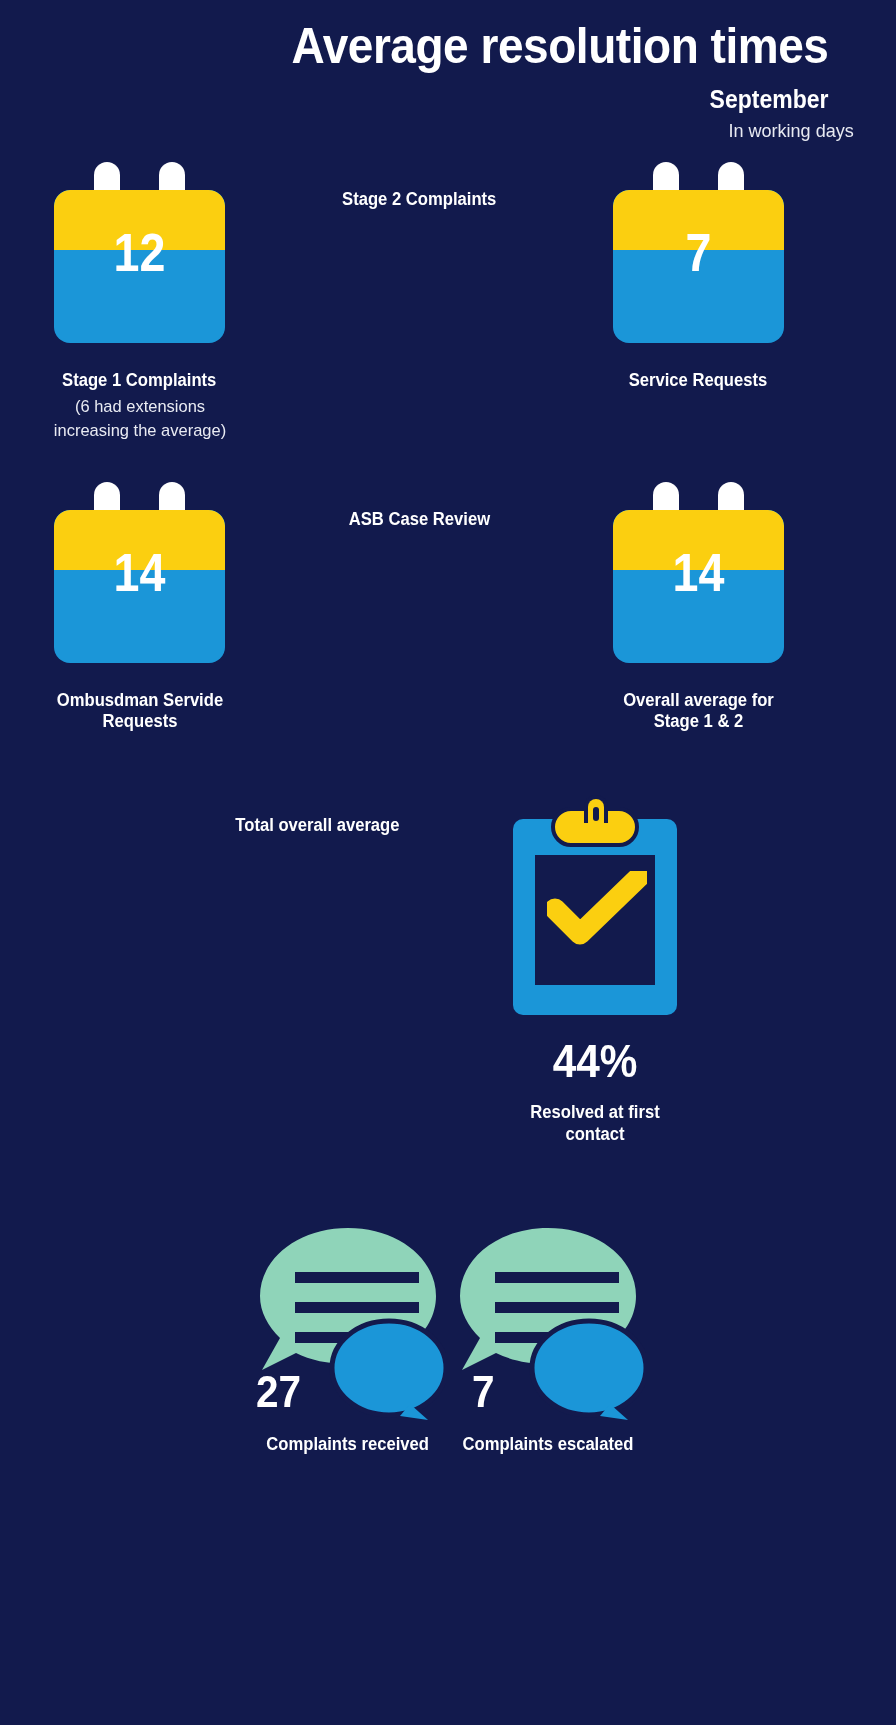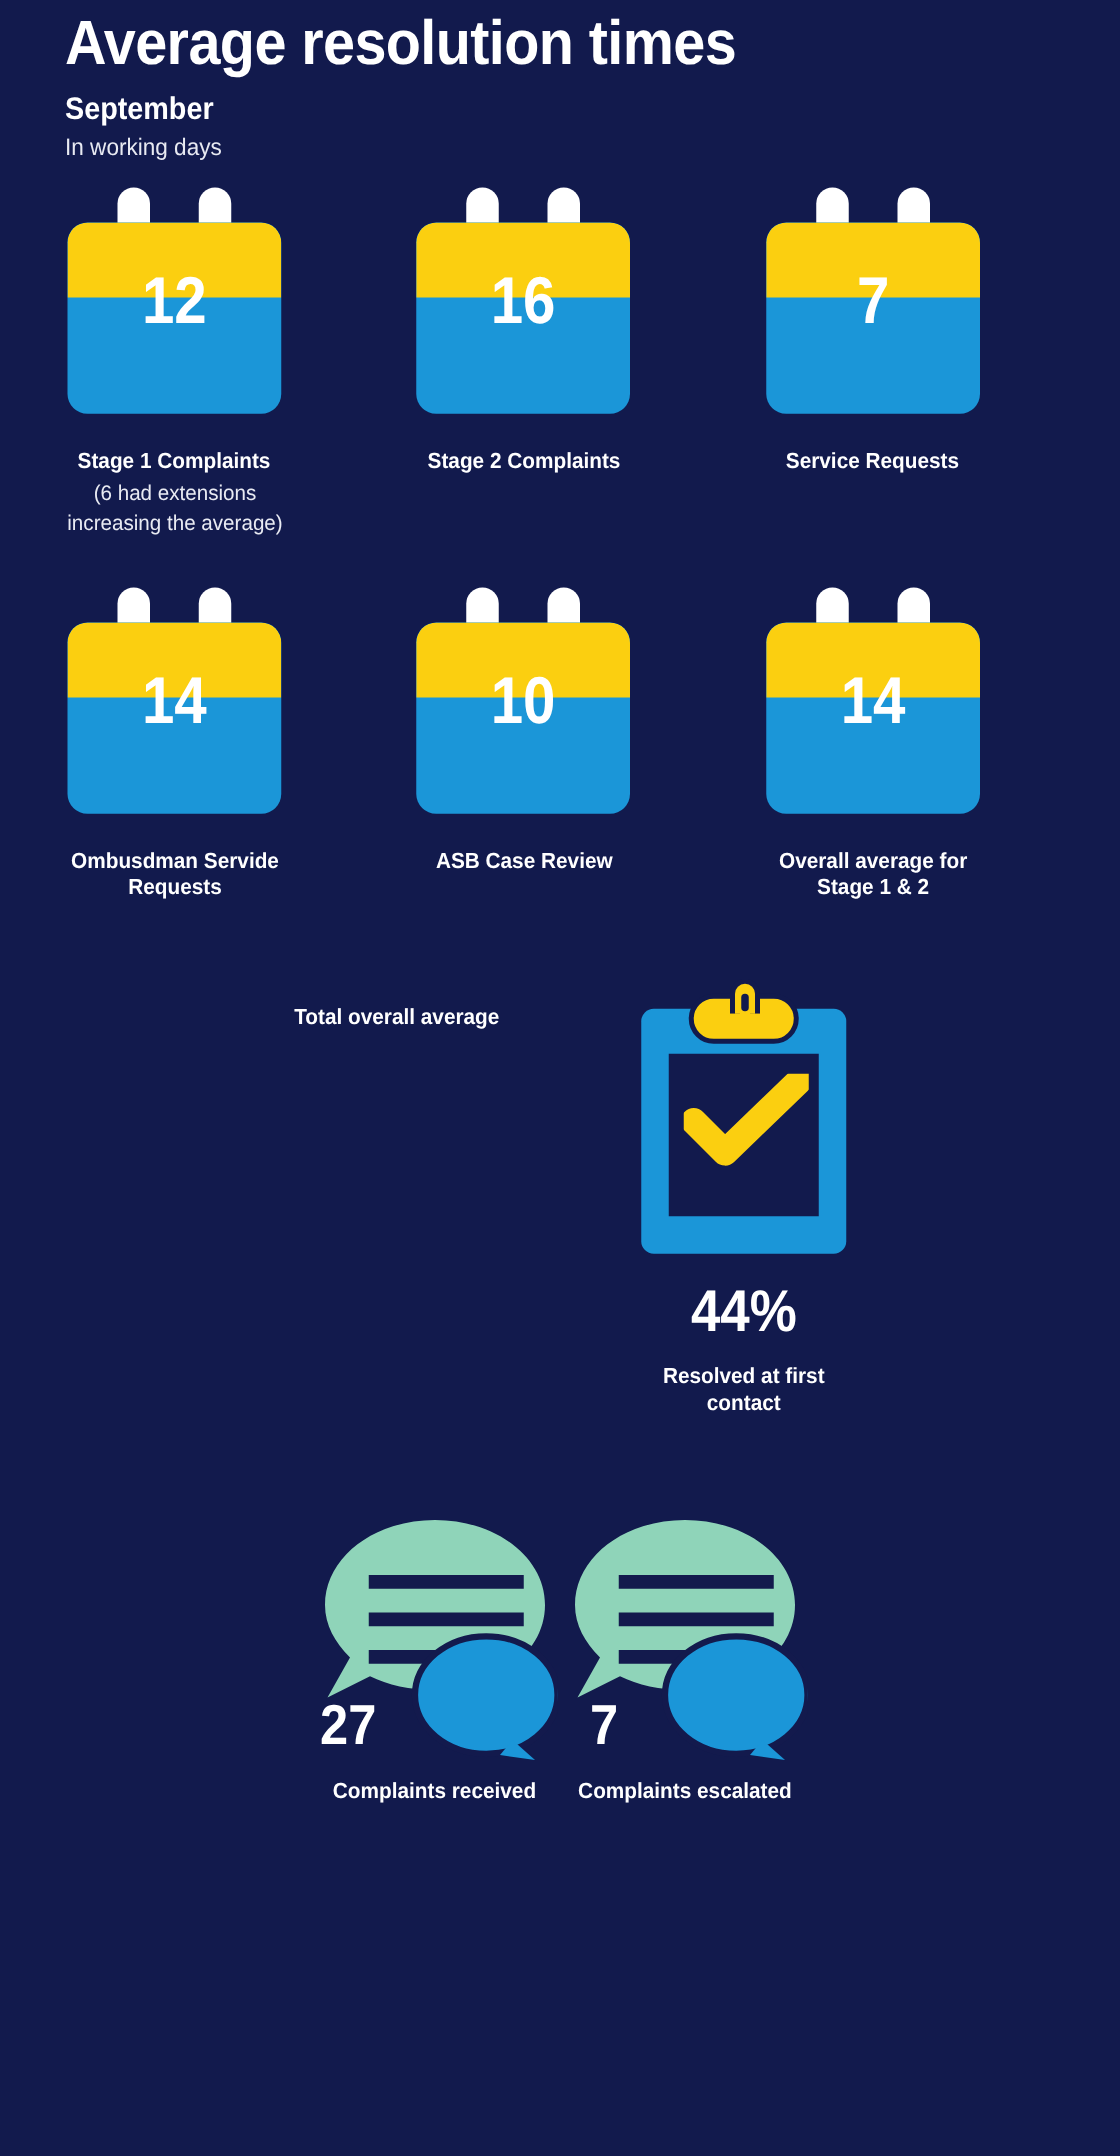--- a/index.html
+++ b/index.html
@@ -6,21 +6,21 @@
   html,body { background:#121a4d; }
   body {
     width:896px; height:1725px;
     font-family:"Liberation Sans", sans-serif;
     color:#ffffff;
     overflow:hidden;
     position:relative;
   }
 
   
-  .header { padding:8px 0 0 52px; }
+  .header { padding:20px 0 0 52px;text-align:right; }
   .title {
     font-size:50px; font-weight:bold; letter-spacing:-0.5px;
     line-height:1.05; color:#ffffff;
     transform:scaleX(0.92); transform-origin:left center;
   }
   .subtitle {
     font-size:25px; font-weight:bold; margin-top:12px; color:#ffffff;
     transform:scaleX(0.92); transform-origin:left center;
   }
   .subsubtitle {
@@ -157,28 +157,20 @@
       <div class="cal-body">
         <div class="cal-top"></div>
       </div>
       <div class="cal-num">12</div>
     </div>
     <div class="cal-label">Stage 1 Complaints</div>
     <div class="cal-sub">(6 had extensions increasing the average)</div>
   </div>
 
   <div class="cal-cell">
-    <div class="cal-icon">
-      <div class="cal-ring left"></div>
-      <div class="cal-ring right"></div>
-      <div class="cal-body">
-        <div class="cal-top"></div>
-      </div>
-      <div class="cal-num">16</div>
-    </div>
     <div class="cal-label">Stage 2 Complaints</div>
   </div>
 
   <div class="cal-cell">
     <div class="cal-icon">
       <div class="cal-ring left"></div>
       <div class="cal-ring right"></div>
       <div class="cal-body">
         <div class="cal-top"></div>
       </div>
@@ -197,28 +189,20 @@
       <div class="cal-ring right"></div>
       <div class="cal-body">
         <div class="cal-top"></div>
       </div>
       <div class="cal-num">14</div>
     </div>
     <div class="cal-label" style="max-width:190px;">Ombusdman Servide Requests</div>
   </div>
 
   <div class="cal-cell">
-    <div class="cal-icon">
-      <div class="cal-ring left"></div>
-      <div class="cal-ring right"></div>
-      <div class="cal-body">
-        <div class="cal-top"></div>
-      </div>
-      <div class="cal-num">10</div>
-    </div>
     <div class="cal-label">ASB Case Review</div>
   </div>
 
   <div class="cal-cell">
     <div class="cal-icon">
       <div class="cal-ring left"></div>
       <div class="cal-ring right"></div>
       <div class="cal-body">
         <div class="cal-top"></div>
       </div>

